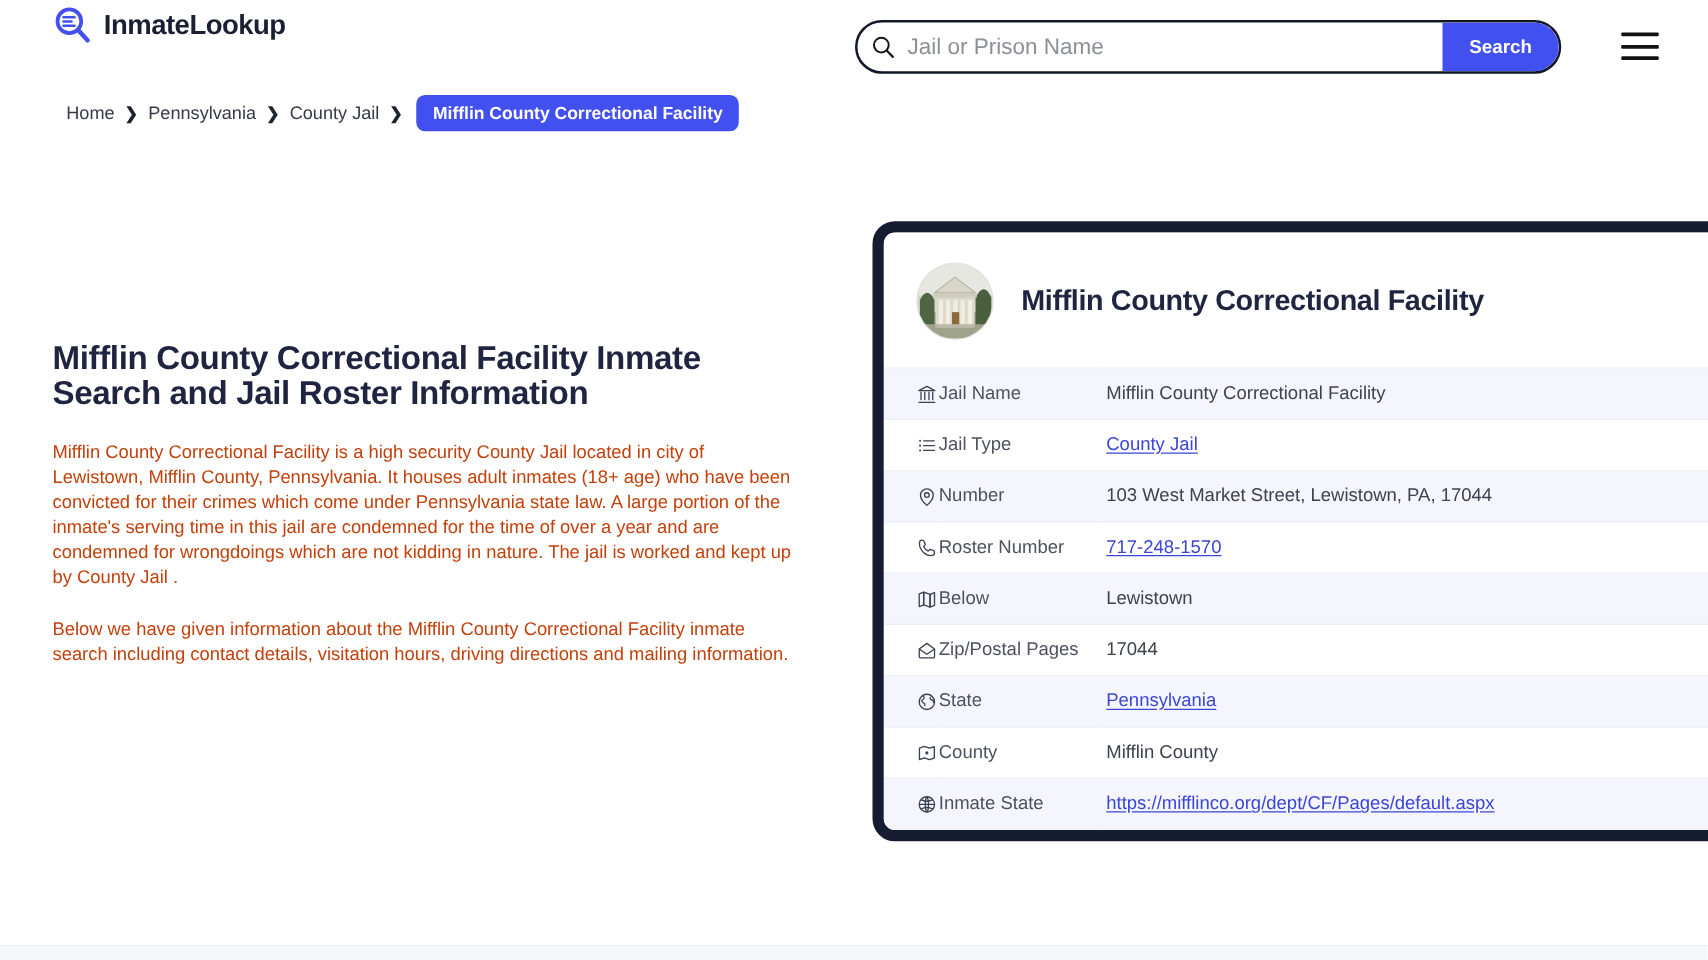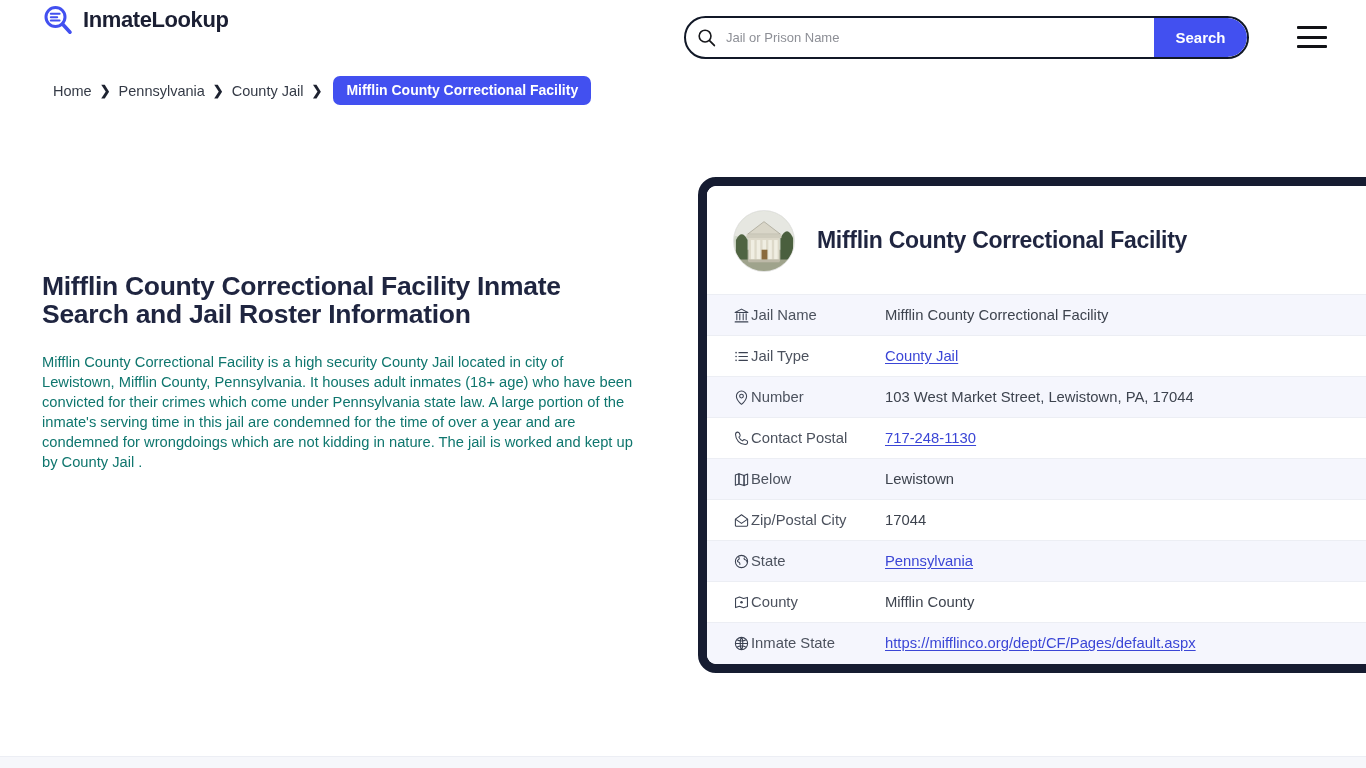--- a/index.html
+++ b/index.html
@@ -58,21 +58,21 @@
     align-items: center;
     justify-content: center;
     flex: 0 0 auto;
     padding-left: 4px;
   }
   .search-input {
     flex: 1 1 auto;
     border: 0;
     outline: 0;
     height: 100%;
-    font-size: 13px;
+    font-size: 18px;
     color: #111827;
     font-family: "Liberation Sans", sans-serif;
     background: transparent;
     padding: 0 4px;
   }
   .search-input::placeholder { color: #8d8f96; }
   .search-btn {
     flex: 0 0 auto;
     width: 93px;
     height: 100%;
@@ -155,21 +155,21 @@
     font-size: 26.5px;
     line-height: 28px;
     font-weight: 700;
     color: #1f2540;
     letter-spacing: -0.3px;
     margin-bottom: 24px;
   }
   .body-para {
     font-size: 14.7px;
     line-height: 20px;
-    color: #0f766e;
+    color: #c2410c;
     margin-bottom: 22px;
   }
 
   
   .card-frame {
     position: absolute;
     left: 698px;
     top: 177px;
     width: 760px;       
     border: 9px solid #161c31;
@@ -292,20 +292,21 @@
   <a class="crumb" href="#">Pennsylvania</a>
   <span class="crumb-sep">❯</span>
   <a class="crumb" href="#">County Jail</a>
   <span class="crumb-sep">❯</span>
   <span class="crumb-current">Mifflin County Correctional Facility</span>
 </nav>
 
 <div class="left-col">
   <h1 class="page-title">Mifflin County Correctional Facility Inmate Search and Jail Roster Information</h1>
   <p class="body-para">Mifflin County Correctional Facility is a high security County Jail located in city of Lewistown, Mifflin County, Pennsylvania. It houses adult inmates (18+ age) who have been convicted for their crimes which come under Pennsylvania state law. A large portion of the inmate's serving time in this jail are condemned for the time of over a year and are condemned for wrongdoings which are not kidding in nature. The jail is worked and kept up by County Jail .</p>
+  <p class="body-para">Below we have given information about the Mifflin County Correctional Facility inmate search including contact details, visitation hours, driving directions and mailing information.</p>
 </div>
 
 <div class="card-frame">
   <div class="card-inner">
 
     <div class="card-head">
       <div class="avatar">
         <svg viewBox="0 0 62 62" xmlns="http://www.w3.org/2000/svg">
           <rect width="62" height="62" fill="#cfd6c8"></rect>
           <rect x="0" y="0" width="62" height="26" fill="#e6e7e1"></rect>
@@ -365,22 +366,22 @@
           <td class="cell-label">Number</td>
           <td class="cell-value">103 West Market Street, Lewistown, PA, 17044</td>
         </tr>
 
         <tr class="info-row plain">
           <td class="cell-icon">
             <svg width="17" height="17" viewBox="0 0 20 20" fill="none" stroke="#3b4252" stroke-width="1.25" stroke-linejoin="round">
               <path d="M5.5 2.5c1 0 1.6.4 2 1.4l.8 2c.3.8.1 1.3-.5 1.8l-.9.7c.9 2 2.4 3.5 4.4 4.4l.7-.9c.5-.6 1-.8 1.8-.5l2 .8c1 .4 1.4 1 1.4 2 0 1.6-1.3 2.8-2.9 2.8C8.3 17 3 11.7 3 5.4 3 3.8 4 2.5 5.5 2.5z"></path>
             </svg>
           </td>
-          <td class="cell-label">Contact Postal</td>
-          <td class="cell-value"><a href="#">717-248-1130</a></td>
+          <td class="cell-label">Roster Number</td>
+          <td class="cell-value"><a href="#">717-248-1570</a></td>
         </tr>
 
         <tr class="info-row alt">
           <td class="cell-icon">
             <svg width="17" height="17" viewBox="0 0 20 20" fill="none" stroke="#3b4252" stroke-width="1.25" stroke-linejoin="round">
               <path d="M2.8 4.8 7 3.2v12L2.8 16.8z"></path>
                 <path d="M7 3.2 13 5.2v12L7 15.2z"></path>
                 <path d="M13 5.2 17.2 3.6v12L13 17.2z"></path>
             </svg>
           </td>
@@ -388,21 +389,21 @@
           <td class="cell-value">Lewistown</td>
         </tr>
 
         <tr class="info-row plain">
           <td class="cell-icon">
             <svg width="17" height="17" viewBox="0 0 20 20" fill="none" stroke="#3b4252" stroke-width="1.25" stroke-linejoin="round">
               <path d="M2.8 8.4 10 3.2l7.2 5.2v7.2a1.2 1.2 0 0 1-1.2 1.2H4a1.2 1.2 0 0 1-1.2-1.2z"></path>
                 <path d="M2.8 8.4 10 13.4l7.2-5"></path>
             </svg>
           </td>
-          <td class="cell-label">Zip/Postal City</td>
+          <td class="cell-label">Zip/Postal Pages</td>
           <td class="cell-value">17044</td>
         </tr>
 
         <tr class="info-row alt">
           <td class="cell-icon">
             <svg width="17" height="17" viewBox="0 0 20 20" fill="none" stroke="#3b4252" stroke-width="1.25" stroke-linejoin="round">
               <circle cx="10" cy="10" r="7.2"></circle>
                 <path d="M6.4 4.6c1.6 1 1 3-.4 3.6-1.2.5-1 2 .3 2.4 1.6.5 2.2 1.8 1.6 3.4M13.8 5.4c-1.4.8-.8 2.3.6 2.6 1.5.3 2.3 1.6 1.8 3"></path>
             </svg>
           </td>

